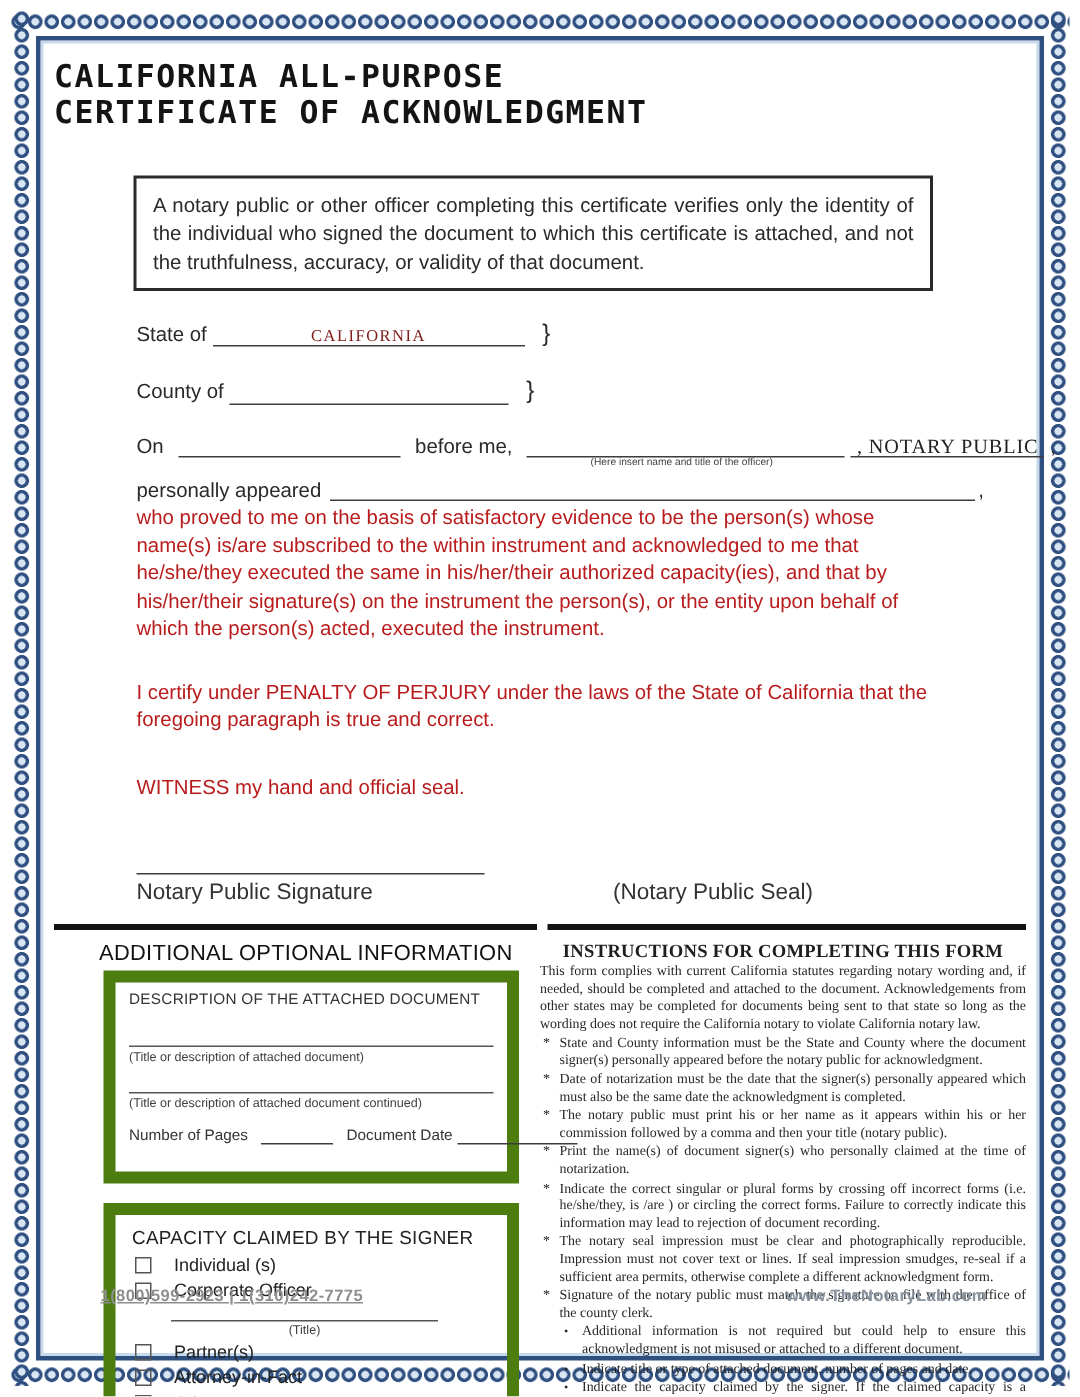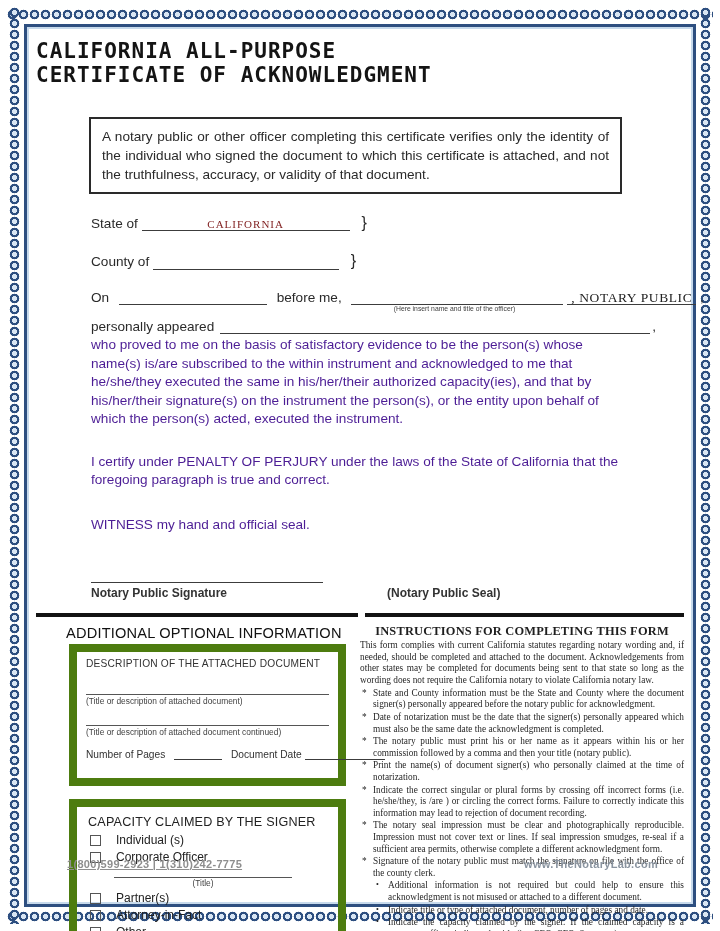--- a/index.html
+++ b/index.html
@@ -27,27 +27,27 @@
   .formarea{margin:0 0 0 55px;font-size:13.6px;color:#2a2a2a;}
   .row{margin-top:20px;white-space:nowrap;}
   .blank{display:inline-block;border-bottom:1.4px solid #3c3c3c;height:14px;vertical-align:bottom;}
   .stateval{display:inline-block;border-bottom:1.4px solid #3c3c3c;width:208px;text-align:center;
             font-family:"Liberation Serif",serif;font-size:11px;letter-spacing:1px;color:#7f1d1d;}
   .bracket{font-size:16px;margin-left:8px;}
   .hintwrap{position:relative;display:inline-block;}
   .hint{position:absolute;left:0;right:0;top:15px;text-align:center;font-size:6.8px;color:#3f3f3f;white-space:nowrap;}
   .notaryline{display:inline-block;border-bottom:1.4px solid #3c3c3c;height:14px;
               font-family:"Liberation Serif",serif;font-size:13.5px;letter-spacing:0.6px;padding:0 4px;color:#222;}
-  .para{margin:2px 60px 0 55px;font-size:13.6px;line-height:18.5px;color:#4c1d95;}
+  .para{margin:2px 60px 0 55px;font-size:13.6px;line-height:18.5px;color:#b91c1c;}
   .appearrow{margin-top:14px;display:flex;align-items:flex-end;margin-right:28px;}
   .appearrow .blank{flex:1;margin:0 2px 0 6px;}
   .certify{margin-top:24px;}
   .witness{margin-top:26px;}
   .sigblank{margin:34px 0 0 0;width:232px;}
-  .sigrow{display:flex;margin-top:3px;font-size:12px;color:#333;font-weight:bold;}
+  .sigrow{display:flex;margin-top:3px;font-size:15px;color:#333;}
   .sealtag{margin-left:160px;}
 
   .divider{display:flex;margin:13px 0 0 0;}
   .divider .seg1{width:322px;height:4px;background:#121212;}
   .divider .gap{width:7px;}
   .divider .seg2{flex:1;height:4px;background:#121212;}
 
   
   .bottom{display:flex;margin-top:5px;}
   .leftcol{width:318px;flex:none;}

